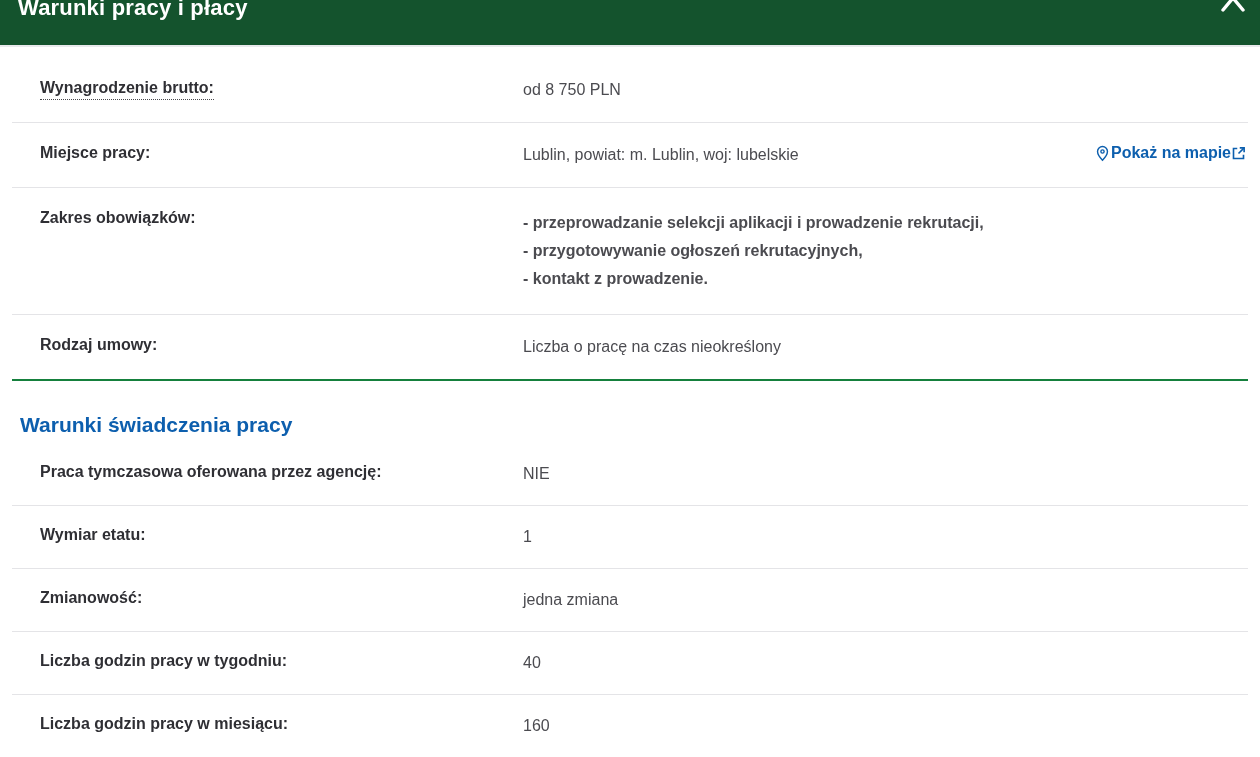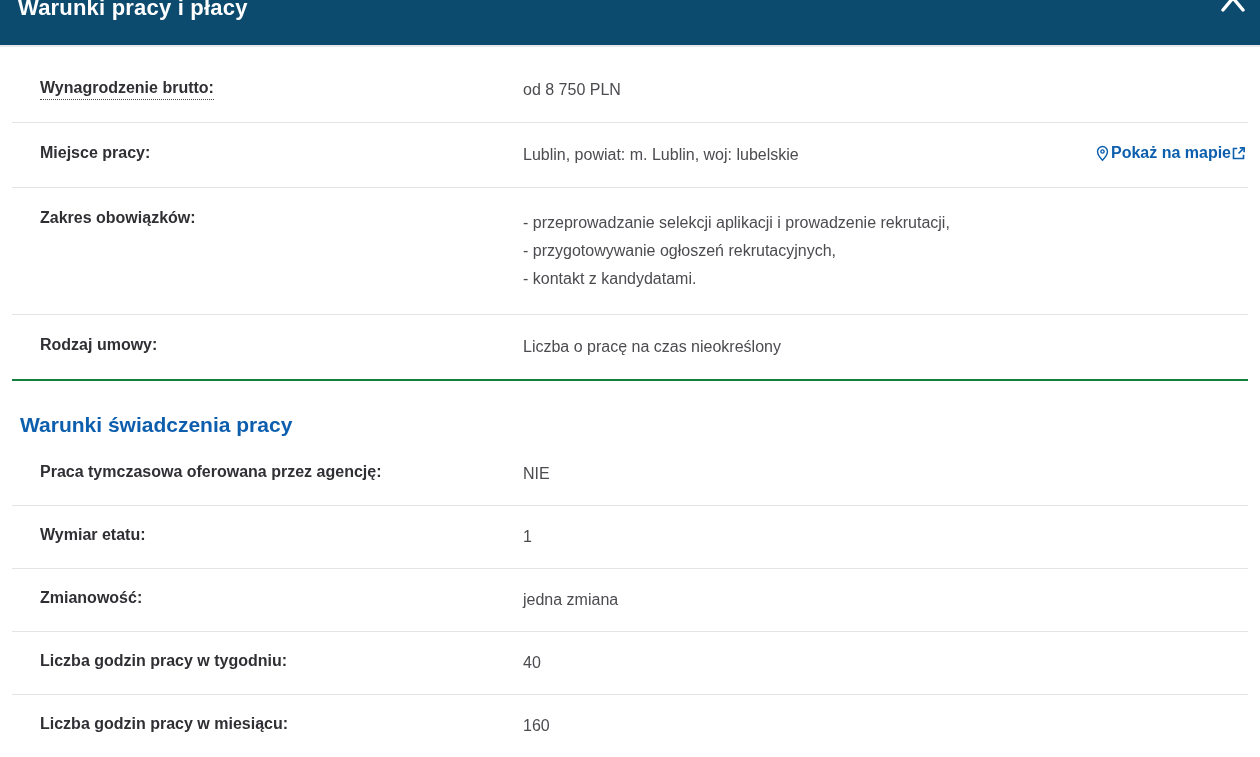--- a/index.html
+++ b/index.html
@@ -6,21 +6,21 @@
   html, body { background: #ffffff; }
   body {
     width: 1260px; height: 757px; overflow: hidden;
     font-family: "Liberation Sans", "DejaVu Sans", sans-serif;
     color: #2f2f34;
   }
   .panel { width: 1260px; height: 757px; background: #fff; position: relative; }
 
   
   .panel-header {
-    position: relative; height: 47px; background: #0c4a6e;
+    position: relative; height: 47px; background: #14532d;
     overflow: hidden; border-bottom: 2px solid #e9e9ec;
   }
   .panel-title {
     font-size: 22px; font-weight: 700; color: #ffffff;
     margin: -5px 0 0 18px; letter-spacing: .2px; line-height: 26px;
   }
   .collapse-btn {
     position: absolute; top: -8px; right: 12px;
     background: transparent; border: none; cursor: pointer;
     width: 30px; height: 24px; padding: 0;
@@ -36,21 +36,21 @@
   }
   .dtable.t1 .row:first-child { padding-top: 32px; }
   .dtable.t1 .row:last-child { border-bottom: 2px solid #15803d; }
   .dtable.t2 .row { padding-top: 20px; padding-bottom: 20px; }
   .dtable.t2 .row:last-child { border-bottom: none; }
   .lbl { width: 483px; flex: 0 0 483px; font-weight: 700; color: #2f2f34; }
   .lbl .dotted {
     border-bottom: 1px dotted #48484c; padding-bottom: 3px; cursor: help;
   }
   .val { color: #4b4b50; line-height: 22px; }
-  .val .line { line-height: 28px; }
+  .val .line { line-height: 28px; font-weight: bold; }
 
   
   .map-link {
     margin-left: auto; display: flex; align-items: center; 
     color: #0d5fae; font-weight: 700; font-size: 16px;
     text-decoration: none; white-space: nowrap; padding-right: 2px; cursor: pointer;
   }
   .map-link svg { display: block; }
 
   
@@ -103,21 +103,21 @@
           </svg>
         </span>
       </a>
     </div>
 
     <div class="row">
       <div class="lbl">Zakres obowiązków:</div>
       <div class="val">
         <div class="line">- przeprowadzanie selekcji aplikacji i prowadzenie rekrutacji,</div>
         <div class="line">- przygotowywanie ogłoszeń rekrutacyjnych,</div>
-        <div class="line">- kontakt z kandydatami.</div>
+        <div class="line">- kontakt z prowadzenie.</div>
       </div>
     </div>
 
     <div class="row">
       <div class="lbl">Rodzaj umowy:</div>
       <div class="val">Liczba o pracę na czas nieokreślony</div>
     </div>
 
   </div>
 

